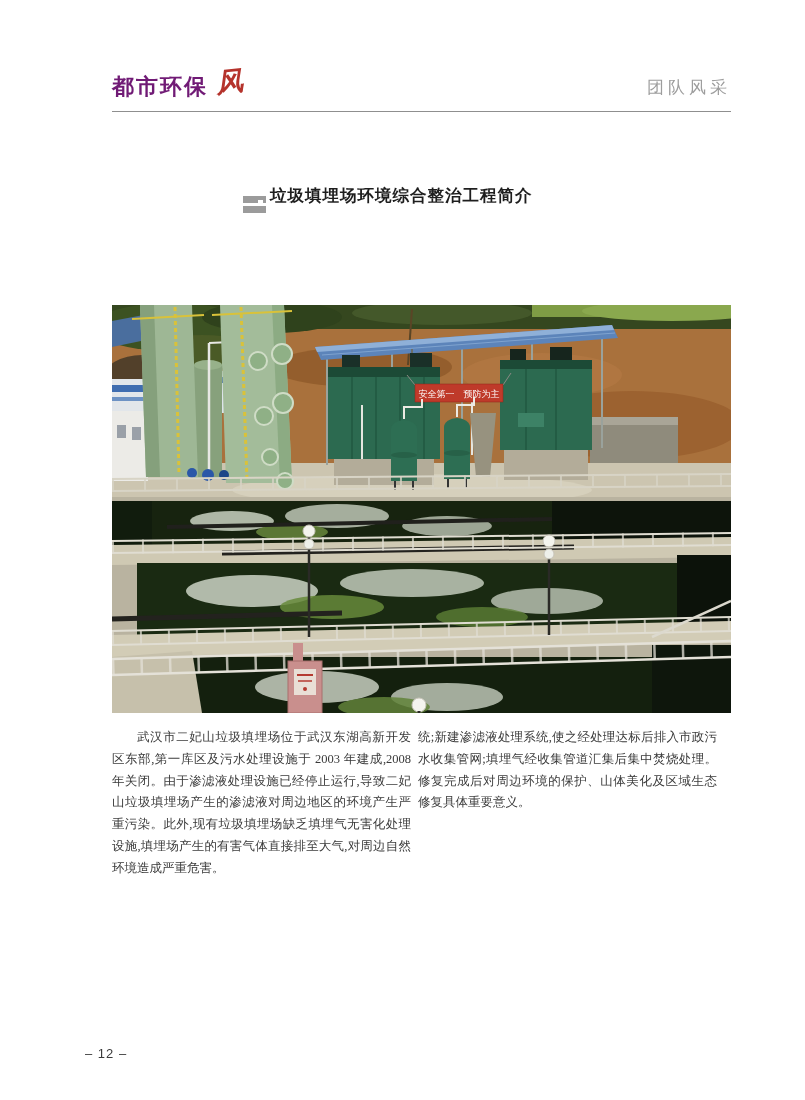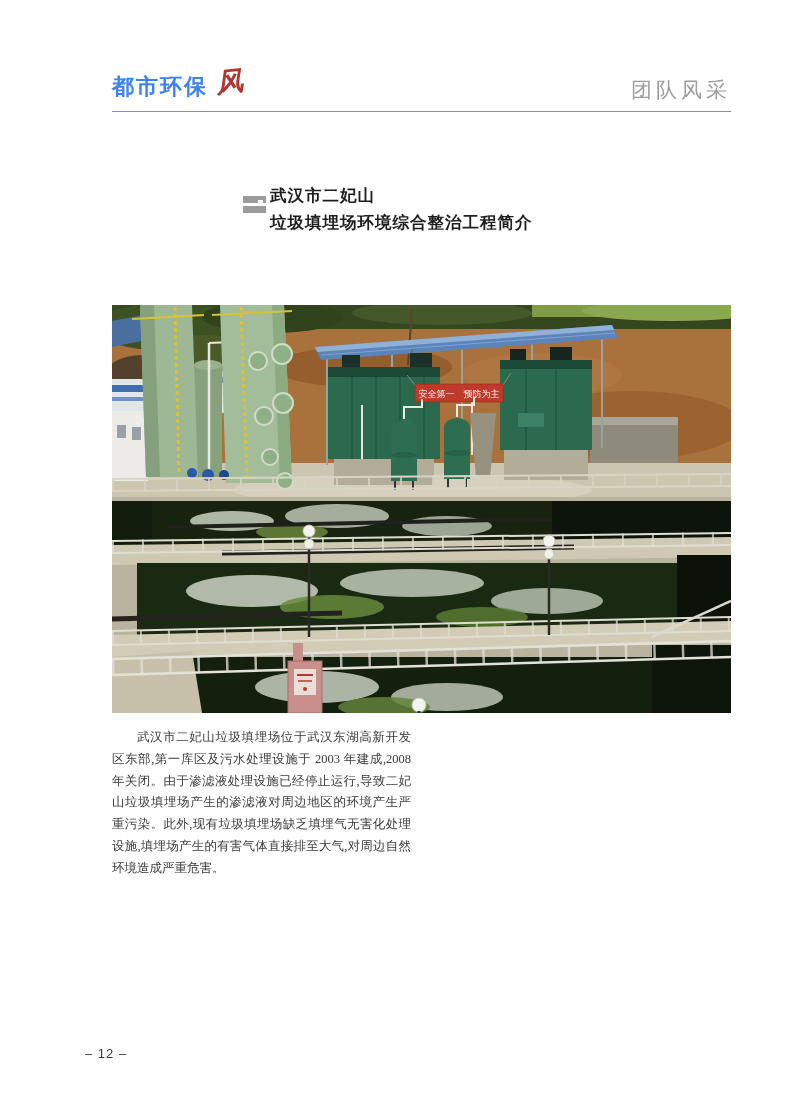--- a/index.html
+++ b/index.html
@@ -1,24 +1,24 @@
 <!DOCTYPE html>
 <html><head>
 <meta charset="utf-8">
 <style>
   html,body{margin:0;padding:0;background:#fff;}
   .page{position:relative;width:805px;height:1100px;background:#ffffff;overflow:hidden;
         font-family:"Liberation Sans",sans-serif;color:#333;}
   
   .logo{position:absolute;left:112px;top:72px;font-family:"DejaVu Sans",sans-serif;
-        font-weight:bold;font-size:22px;letter-spacing:2px;color:#3b82f6;}
+        font-weight:bold;font-size:22px;letter-spacing:2px;color:#701a75;}
   .logo-seal{position:absolute;left:216px;top:64px;font-family:"DejaVu Serif",serif;
         font-style:italic;font-weight:bold;font-size:27px;color:#b5332c;
         transform:rotate(-6deg);}
-  .section-label{position:absolute;right:74px;top:76px;font-size:21px;letter-spacing:4px;
+  .section-label{position:absolute;right:74px;top:76px;font-size:17px;letter-spacing:4px;
         color:#9d9d9d;}
   .header-rule{position:absolute;left:112px;top:111px;width:619px;height:0;
         border-top:1px solid #8f8f8f;}
   
   .title-icon{position:absolute;left:243px;top:196px;width:23px;height:17px;background:#9b9b9b;}
   .title-icon-bar{position:absolute;left:0;right:0;top:7px;height:3px;background:#ffffff;}
   .title-icon-notch{position:absolute;right:3px;top:4px;width:5px;height:3px;background:#ffffff;}
   .title{position:absolute;left:270px;top:182px;font-size:16.5px;font-weight:bold;
         color:#1e1e1e;line-height:27px;letter-spacing:1px;}
   
@@ -42,21 +42,20 @@
   <div class="logo">都市环保</div>
   <div class="logo-seal">风</div>
   <div class="section-label">团队风采</div>
   <div class="header-rule"></div>
 
   <div class="title-icon">
     <div class="title-icon-bar"></div>
     <div class="title-icon-notch"></div>
   </div>
   <div class="title">
-    <div>武汉市二妃山</div>
     <div>垃圾填埋场环境综合整治工程简介</div>
   </div>
 
   <div class="photo">
     <svg viewBox="0 0 619 408" width="619" height="408" xmlns="http://www.w3.org/2000/svg">
 
       <g>
         <rect x="0" y="0" width="619" height="185" fill="#a9713c"></rect>
         <ellipse cx="250" cy="62" rx="90" ry="20" fill="#8f5a29" opacity="0.8"></ellipse>
         <ellipse cx="520" cy="120" rx="110" ry="34" fill="#9c6230"></ellipse>
@@ -239,18 +238,19 @@
         <circle cx="193" cy="384" r="2" fill="#b53a30"></circle>
       </g>
     </svg>
   </div>
 
   <div class="article">
     <div class="col">
       <p class="indent">武汉市二妃山垃圾填埋场位于武汉东湖高新开发区东部,第一库区及污水处理设施于 2003 年建成,2008 年关闭。由于渗滤液处理设施已经停止运行,导致二妃山垃圾填埋场产生的渗滤液对周边地区的环境产生严重污染。此外,现有垃圾填埋场缺乏填埋气无害化处理设施,填埋场产生的有害气体直接排至大气,对周边自然环境造成严重危害。</p>
     </div>
     <div class="col">
+      <p>统;新建渗滤液处理系统,使之经处理达标后排入市政污水收集管网;填埋气经收集管道汇集后集中焚烧处理。修复完成后对周边环境的保护、山体美化及区域生态修复具体重要意义。</p>
     </div>
   </div>
 
   <div class="footer">– 12 –</div>
 
 </div>
 
 </body></html>

